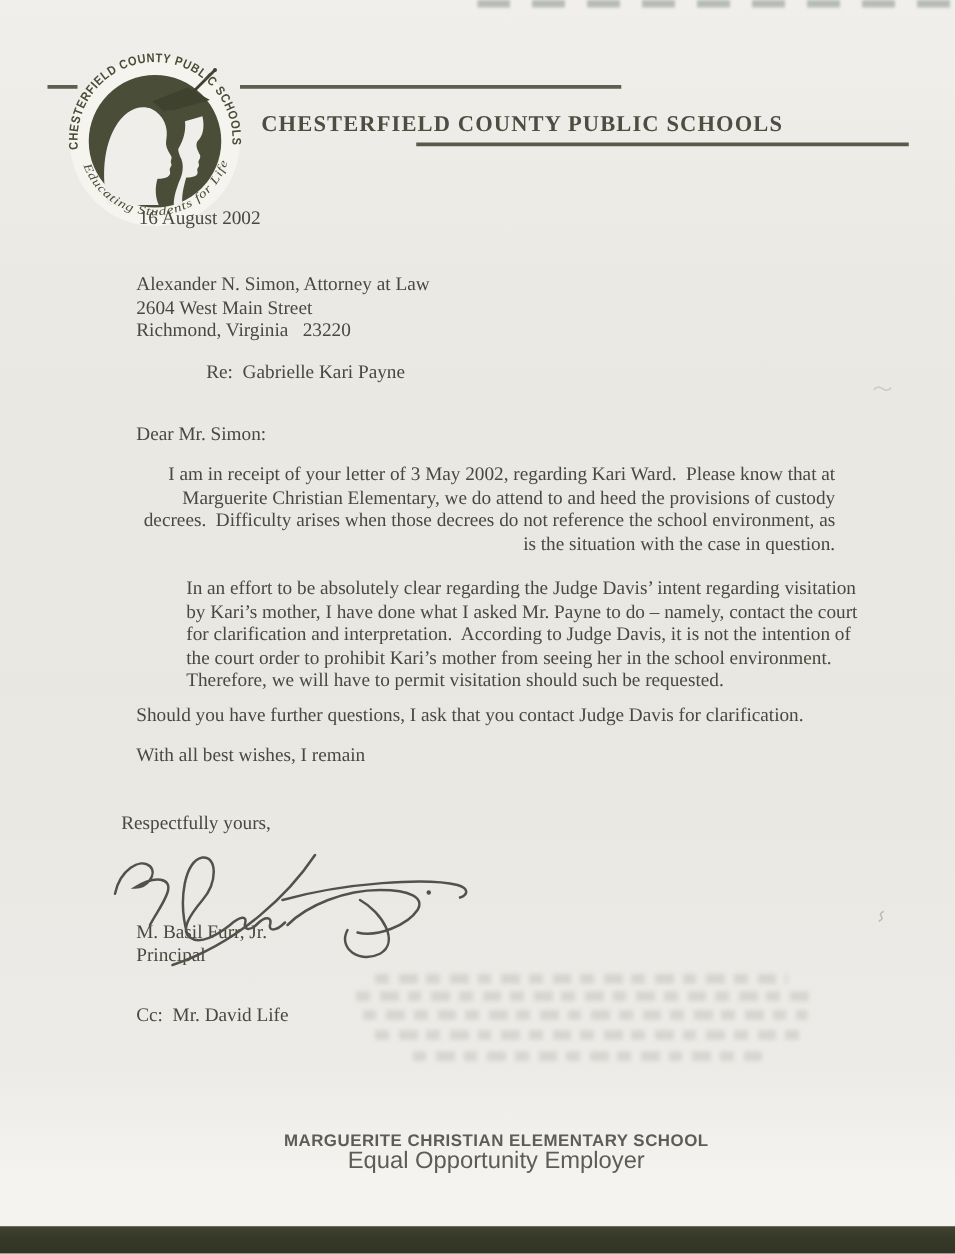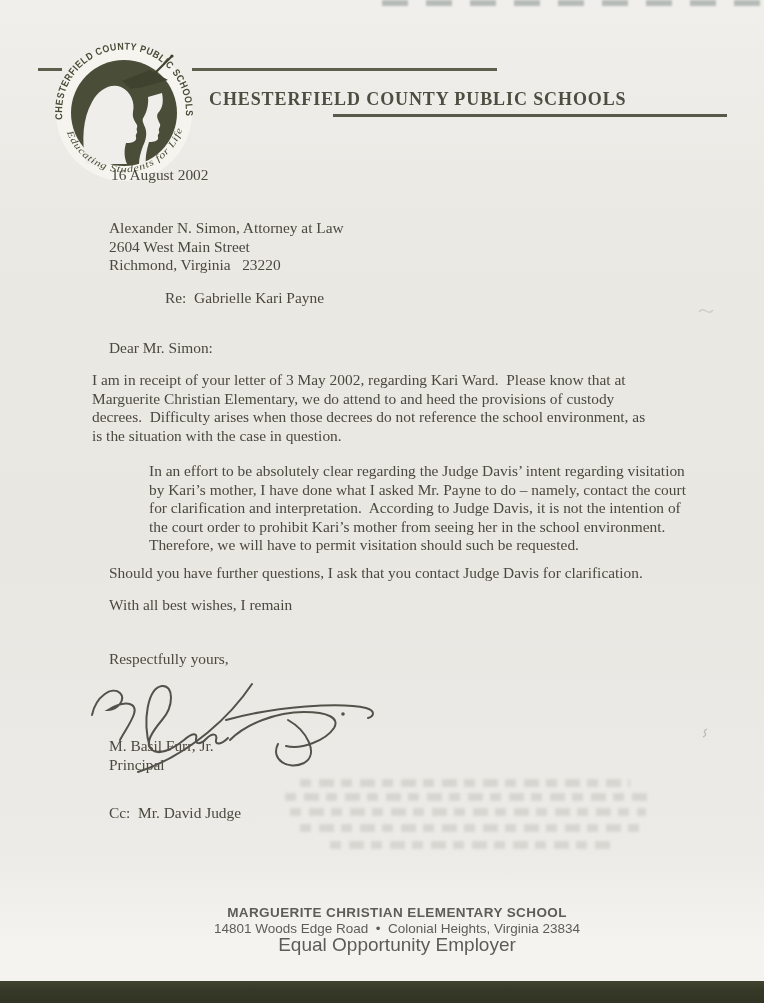--- a/index.html
+++ b/index.html
@@ -29,25 +29,25 @@
 
   .logo-svg { left: 48px; top: 28px; }
 
   .date-line { left: 111px; top: 166px; font-size: 16px; z-index: 5; }
 
   
   .textblock { font-size: 15.4px; line-height: 18.6px; white-space: pre; color: #4a493f; }
   .recipient { left: 109px; top: 219px; }
   .re-line { left: 165px; top: 289px; }
   .salutation { left: 109px; top: 339px; }
-  .para1 { left: 92px; top: 371px; }
+  .para1 { left: 115px; top: 371px; text-align: right; }
   .para2 { left: 109px; top: 462px; margin-left: 40px; }
   .para3 { left: 109px; top: 564px; }
   .para4 { left: 109px; top: 596px; }
-  .valediction { left: 109px; top: 650px; }
+  .valediction { left: 97px; top: 650px; }
   .typed-name { left: 109px; top: 737px; }
   .typed-title { left: 109px; top: 756px; }
   .cc-line { left: 109px; top: 804px; }
 
   .signature-svg { left: 80px; top: 658px; z-index: 4; }
 
   
   .footer { left: 0; top: 904px; width: 764px; text-align: center; font-family: "Liberation Sans", sans-serif; color: #5d5d58; padding-left: 30px; }
   .footer-name { font-size: 13.5px; font-weight: bold; letter-spacing: 0.4px; line-height: 17px; white-space: pre; }
   .footer-address { font-size: 13.5px; line-height: 16px; white-space: pre; }
@@ -142,36 +142,35 @@
       <path d="M 150,82 C 166,66 196,54 224,54 C 248,54 260,60 254,70 C 246,82 222,92 206,88"></path>
       <path d="M 208,62 C 226,72 240,96 224,105 C 208,113 190,101 198,86"></path>
       <path d="M 146,62 C 196,48 262,44 286,50 C 296,53 294,58 288,60"></path>
       <circle cx="263" cy="56" r="1.8" fill="#53524a" stroke="none"></circle>
     </g>
   </svg>
 
   <div class="abs textblock typed-name">M. Basil Furr, Jr.</div>
   <div class="abs textblock typed-title">Principal</div>
 
-  <div class="abs textblock cc-line">Cc:  Mr. David Judge</div>
+  <div class="abs textblock cc-line">Cc:  Mr. David Life</div>
 
   <div class="abs ghost-line" style="left:300px; top:779px; width:330px;"></div>
   <div class="abs ghost-line" style="left:285px; top:793px; width:362px;"></div>
   <div class="abs ghost-line" style="left:290px; top:808px; width:356px;"></div>
   <div class="abs ghost-line" style="left:300px; top:824px; width:340px;"></div>
   <div class="abs ghost-line" style="left:330px; top:841px; width:282px;"></div>
 
   <svg class="abs mark" style="left:698px; top:306px;" width="16" height="10" viewBox="0 0 16 10">
     <path d="M 1,6 Q 4,2 8,5 Q 12,8 15,4" stroke="#b4b2ac" stroke-width="1.4" fill="none"></path>
   </svg>
   <svg class="abs mark" style="left:700px; top:728px;" width="10" height="10" viewBox="0 0 10 10">
     <path d="M 7,1 Q 3,3 5,5 Q 7,7 3,9" stroke="#8e8d87" stroke-width="1.3" fill="none"></path>
   </svg>
 
   <div class="abs footer">
     <div class="footer-name">MARGUERITE CHRISTIAN ELEMENTARY SCHOOL</div>
-    <div class="footer-address">14801 Woods Edge Road  •  Colonial Heights, Virginia 23834</div>
     <div class="footer-eoe">Equal Opportunity Employer</div>
   </div>
 
   <div class="abs bottom-bar"></div>
 
 </div>
 
 </body></html>

